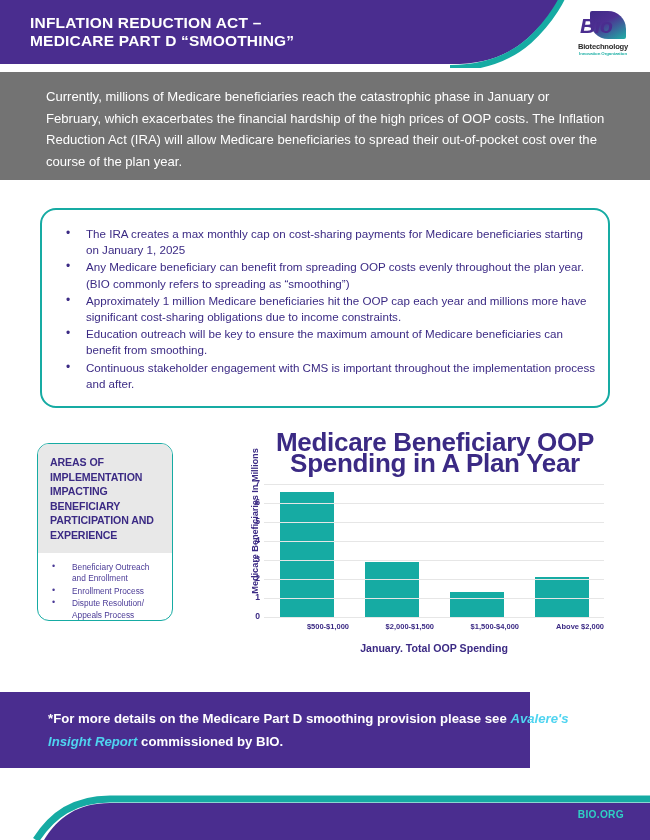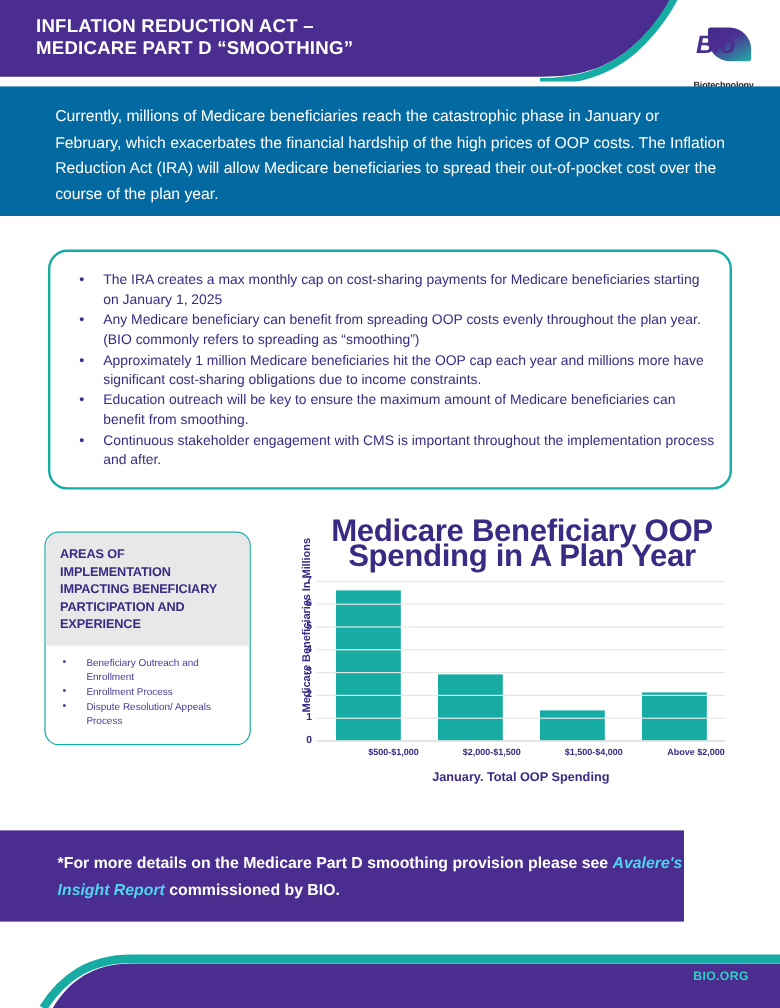--- a/index.html
+++ b/index.html
@@ -23,46 +23,46 @@
     color:#ffffff;
     font-size:15.5px;font-weight:bold;line-height:18px;
     letter-spacing:0.2px;
     white-space:pre-line;
   }
   .logo{
     position:absolute;left:572px;top:11px;width:62px;height:48px;
     text-align:center;
   }
   .logo-mark{
-    position:relative;width:46px;height:30px;margin:12px auto;
+    position:relative;width:46px;height:30px;margin:0 auto;
   }
   .logo-mark .leaf{
     position:absolute;left:10px;top:0;width:36px;height:28px;
     background:linear-gradient(150deg,#3f2a87 0%,#4e2f92 40%,#1fb0a6 100%);
     border-radius:2px 18px 2px 18px;
   }
   .logo-bio{
     position:absolute;left:0;top:4px;width:46px;
     font-size:21px;font-weight:bold;font-style:italic;
     color:#4a2d8f;line-height:21px;text-align:left;
     letter-spacing:-0.5px;
   }
   .logo-sub1{
     font-size:7.6px;font-weight:bold;color:#2b2b2b;
-    letter-spacing:-0.2px;line-height:9px;margin-top:13px;
+    letter-spacing:-0.2px;line-height:9px;margin-top:1px;
   }
   .logo-sub2{
     font-size:4.4px;font-weight:bold;color:#1fb0a6;
     letter-spacing:-0.1px;line-height:6px;
   }
 
   
   .intro{
     position:absolute;left:0;top:72px;width:650px;height:108px;
-    background:#0369a1;
+    background:#737373;
   }
   .intro p{
     margin:0;
     position:absolute;left:46px;top:14px;width:562px;
     color:#ffffff;font-size:13.1px;line-height:21.5px;
   }
 
   
   .card{
     position:absolute;left:40px;top:208px;width:570px;height:200px;
@@ -78,21 +78,21 @@
     color:#3b2a84;font-size:11.6px;line-height:16.2px;
     margin-bottom:1px;
   }
   .card li .bul{
     position:absolute;left:6px;top:-1px;
     color:#3b2a84;font-size:12px;
   }
 
   
   .areas{
-    position:absolute;left:37px;top:443px;width:172px;height:178px;
+    position:absolute;left:37px;top:443px;width:136px;height:178px;
     border:1.8px solid #16aba3;border-radius:12px;
     box-sizing:border-box;background:#ffffff;overflow:hidden;
   }
   .areas-head{
     background:#e8e8e8;
     padding:11px 12px 10px 12px;
     color:#3b2a84;font-size:10.6px;font-weight:bold;line-height:14.6px;
     letter-spacing:-0.1px;
   }
   .areas ul{
@@ -158,21 +158,21 @@
     flex:1;text-align:right;
     color:#3b2a84;font-size:7.5px;font-weight:bold;
   }
   .xlabel-main{
     position:absolute;left:32px;top:162px;width:340px;text-align:center;
     color:#3b2a84;font-size:10.6px;font-weight:bold;
   }
 
   
   .note{
-    position:absolute;left:0;top:692px;width:570px;height:76px;
+    position:absolute;left:0;top:692px;width:530px;height:76px;
     background:#4a2d8f;
   }
   .note p{
     margin:0;position:absolute;left:48px;top:15px;width:560px;
     color:#ffffff;font-size:13.2px;font-weight:bold;line-height:23px;
   }
   .note .link{
     color:#4fd4f0;font-style:italic;font-weight:bold;
     text-decoration:none;
   }

